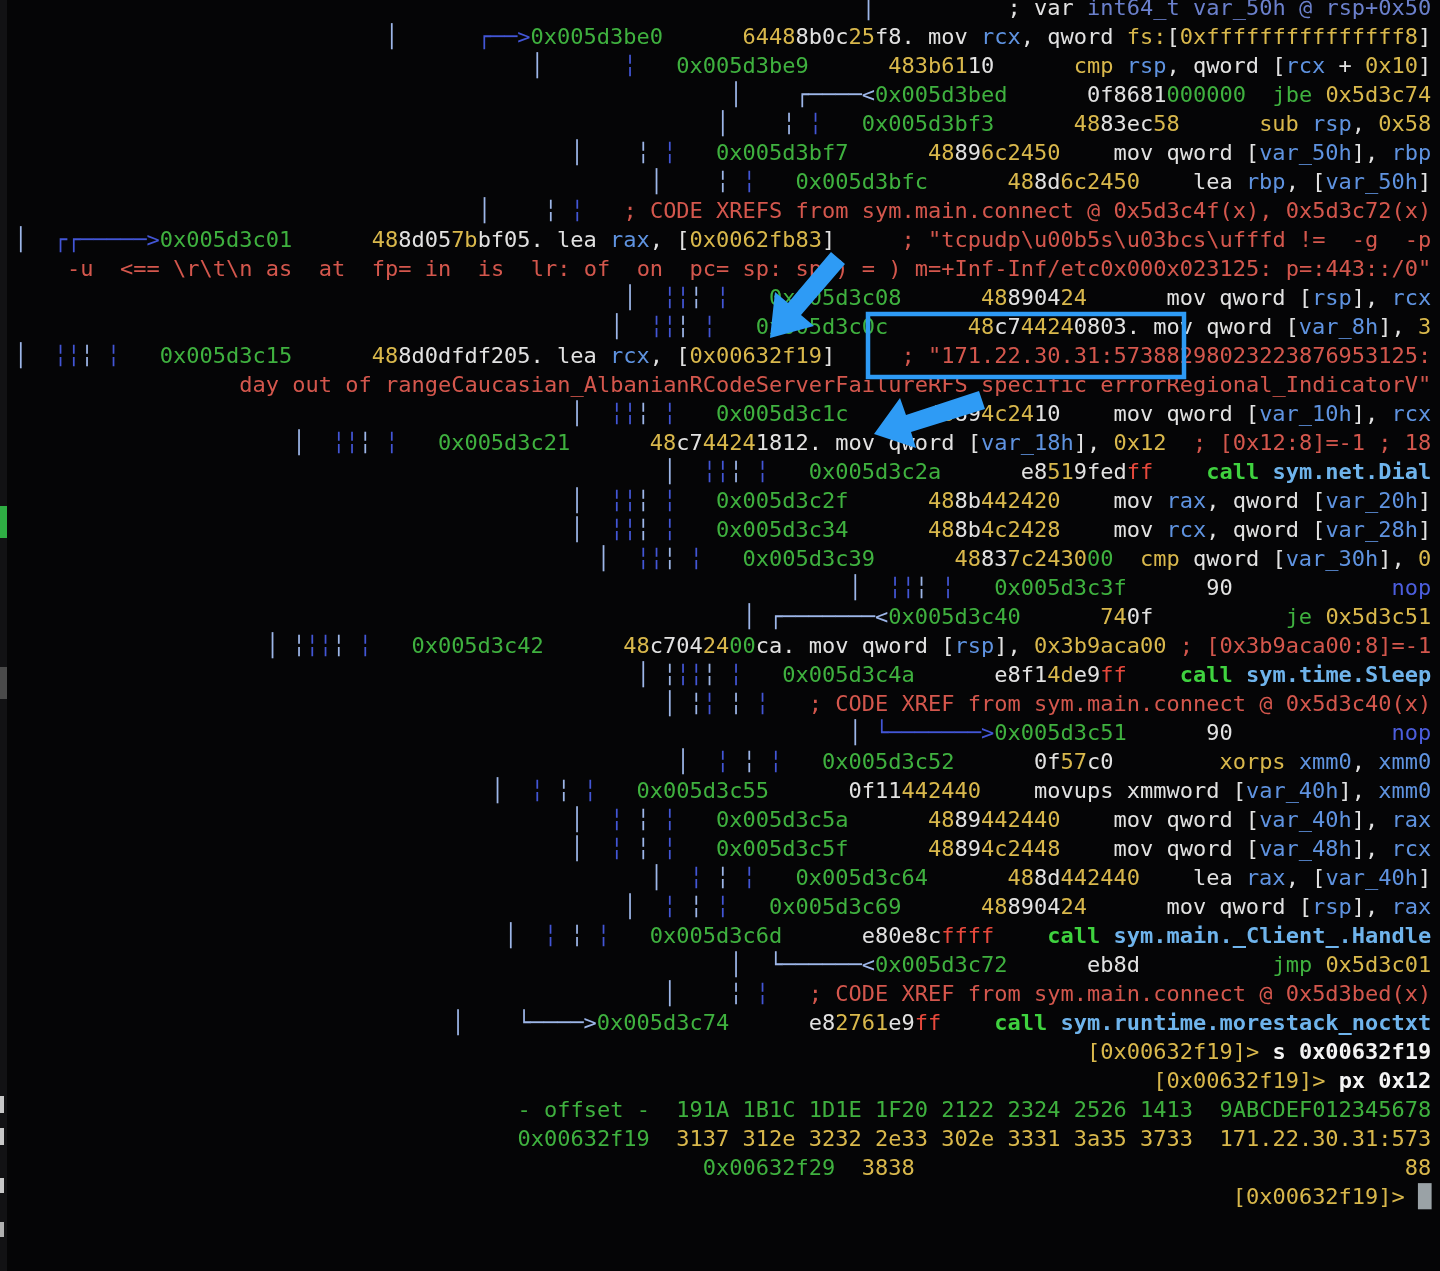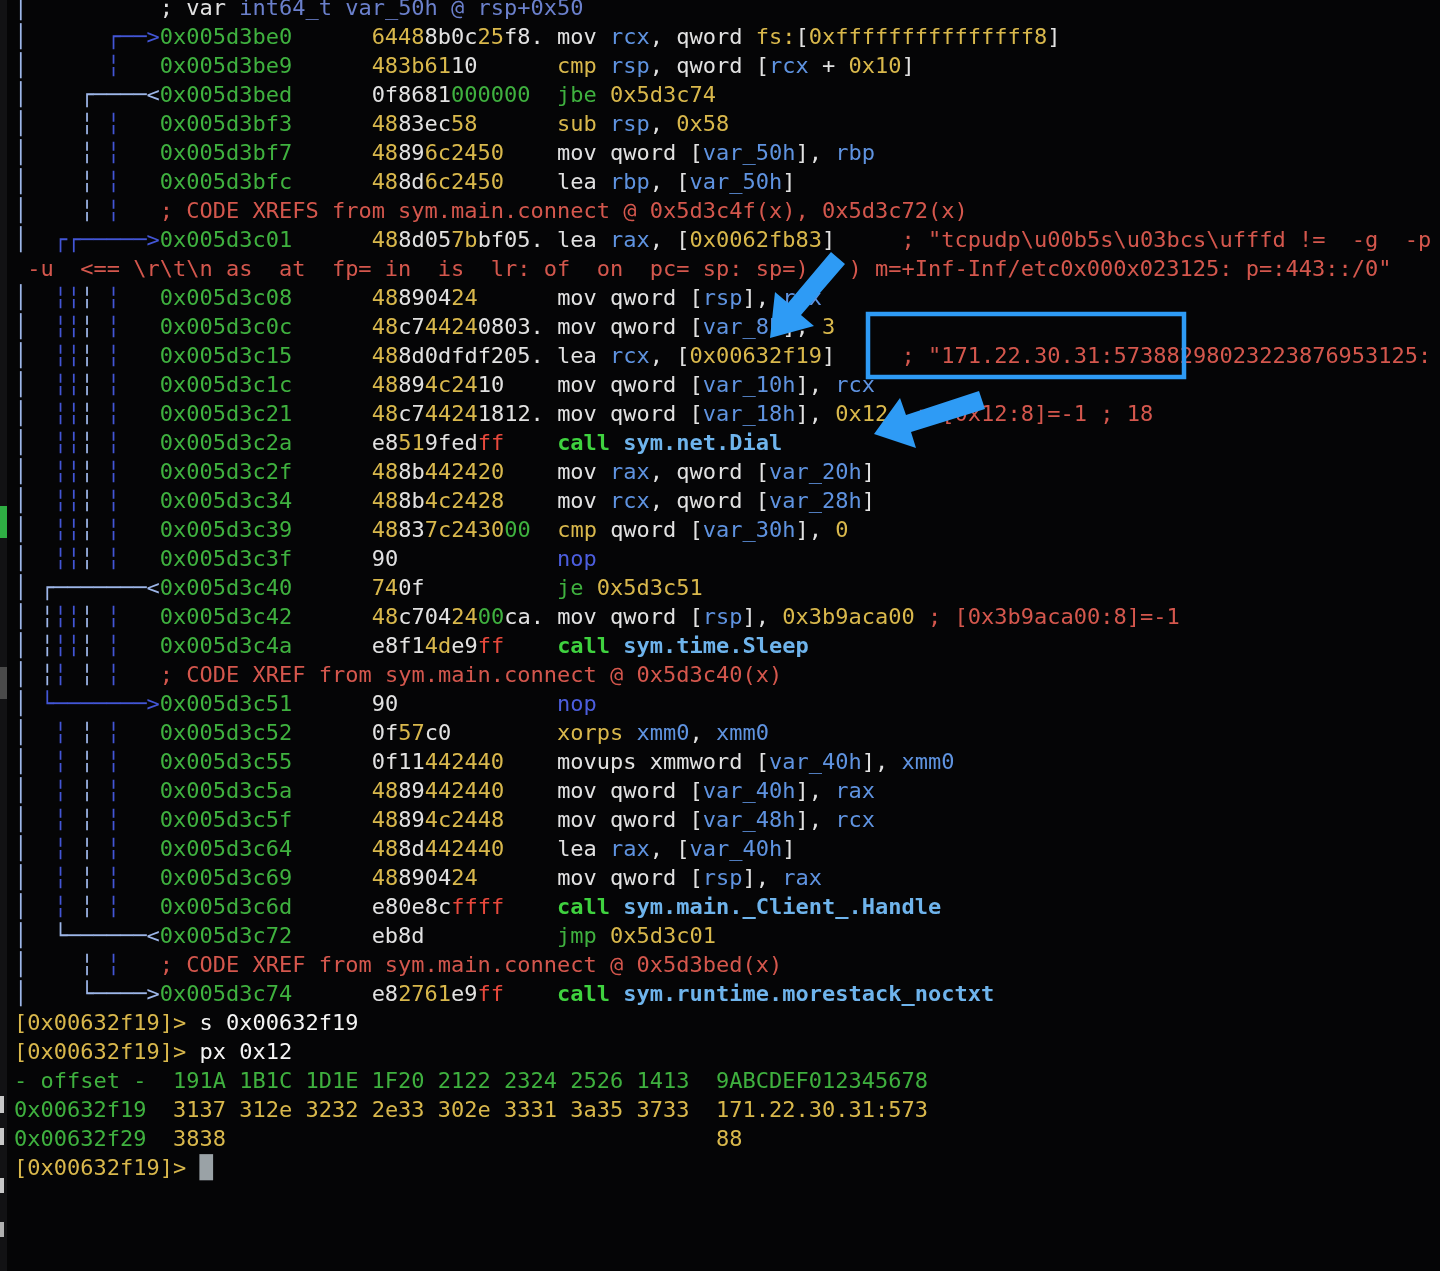--- a/index.html
+++ b/index.html
@@ -1,31 +1,31 @@
 <!DOCTYPE html>
 <html style="--gl: #9db6e8; --gd: #4356d6; --a: #3fb13f; --g: #3fb13f; --y: #d9b84c; --w: #e2e2e2; --r: #e8493c; --b: #5f93e0; --bb: #6fb4ec; --cg: #3fd23f; --nb: #4c5ede; --cm: #d4574d; --sb: #6b80cc; --p: #d9b84c; --wb: #f4f4f4; --cur: #9aa2a6; --background: #050506; --annotation: #2e9bf5;"><head>
 <meta charset="utf-8">
 <style>
   html,body{margin:0;padding:0;background:#050506;width:1440px;height:1271px;overflow:hidden;}
   #screen{position:relative;width:1212px;height:1271px;background:#050506;
-          font-family:"DejaVu Sans Mono",monospace;}
+          font-family:"DejaVu Sans Mono",monospace;text-align:right;}
   #lines{position:absolute;left:0;top:-7px;padding-left:14px;
          font-size:22px;line-height:29px;letter-spacing:0;}
   .ln{white-space:pre;height:29px;}
   .tk-gl{color:var(--gl);} .tk-gd{color:var(--gd);}
   .tk-a{color:var(--a);}   .tk-g{color:var(--g);margin-top:44px;}
   .tk-y{color:var(--y);}   .tk-w{color:var(--w);}
   .tk-r{color:var(--r);}   .tk-b{color:var(--b);}
   .tk-bb{color:var(--bb);font-weight:bold;}
   .tk-cg{color:var(--cg);font-weight:bold;}
   .tk-nb{color:var(--nb);}
   .tk-cm{color:var(--cm);}
   .tk-sb{color:var(--sb);}
   .tk-p{color:var(--p);}
-  .tk-wb{color:var(--wb);font-weight:normal;}
+  .tk-wb{color:var(--wb);font-weight:bold;}
   .tk-cur{color:var(--cur);}
   #overlay{position:absolute;left:0;top:0;width:1440px;height:1271px;pointer-events:none;}
   .artifact{position:absolute;}
 </style>
 </head>
 <body style="background: rgb(5, 5, 6);">
 
 <div id="screen">
   <div id="lines">
       <div class="ln"><span class="tk-gl">│          </span><span class="tk-w">; var </span><span class="tk-sb">int64_t var_50h @ rsp+0x50</span></div>
@@ -34,20 +34,21 @@
       <div class="ln"><span class="tk-gl">│    ┌────&lt;</span><span class="tk-a">0x005d3bed      </span><span class="tk-w">0f8681</span><span class="tk-g">000000</span><span class="tk-w">  </span><span class="tk-g">jbe </span><span class="tk-y">0x5d3c74</span></div>
       <div class="ln"><span class="tk-gl">│    ╎ </span><span class="tk-gd">╎   </span><span class="tk-a">0x005d3bf3      </span><span class="tk-y">48</span><span class="tk-w">83ec</span><span class="tk-y">58</span><span class="tk-w">      </span><span class="tk-y">sub </span><span class="tk-b">rsp</span><span class="tk-w">, </span><span class="tk-y">0x58</span></div>
       <div class="ln"><span class="tk-gl">│    ╎ </span><span class="tk-gd">╎   </span><span class="tk-a">0x005d3bf7      </span><span class="tk-y">48</span><span class="tk-w">89</span><span class="tk-y">6c2450</span><span class="tk-w">    </span><span class="tk-w">mov qword [</span><span class="tk-b">var_50h</span><span class="tk-w">], </span><span class="tk-b">rbp</span></div>
       <div class="ln"><span class="tk-gl">│    ╎ </span><span class="tk-gd">╎   </span><span class="tk-a">0x005d3bfc      </span><span class="tk-y">48</span><span class="tk-w">8d</span><span class="tk-y">6c2450</span><span class="tk-w">    </span><span class="tk-w">lea </span><span class="tk-b">rbp</span><span class="tk-w">, [</span><span class="tk-b">var_50h</span><span class="tk-w">]</span></div>
       <div class="ln"><span class="tk-gl">│    ╎ </span><span class="tk-gd">╎   </span><span class="tk-cm">; CODE XREFS from sym.main.connect @ 0x5d3c4f(x), 0x5d3c72(x)</span></div>
       <div class="ln"><span class="tk-gl">│  </span><span class="tk-gd">┌┌─────&gt;</span><span class="tk-a">0x005d3c01      </span><span class="tk-y">48</span><span class="tk-w">8d05</span><span class="tk-y">7b</span><span class="tk-w">bf05. </span><span class="tk-w">lea </span><span class="tk-b">rax</span><span class="tk-w">, [</span><span class="tk-y">0x0062fb83</span><span class="tk-w">]     </span><span class="tk-cm">; "tcpudp\u00b5s\u03bcs\ufffd !=  -g  -p</span></div>
       <div class="ln"><span class="tk-cm"> -u  &lt;== \r\t\n as  at  fp= in  is  lr: of  on  pc= sp: sp=) = ) m=+Inf-Inf/etc0x000x023125: p=:443::/0"</span></div>
       <div class="ln"><span class="tk-gl">│  </span><span class="tk-gd">╎╎</span><span class="tk-gl">╎ </span><span class="tk-gd">╎   </span><span class="tk-a">0x005d3c08      </span><span class="tk-y">48</span><span class="tk-w">8904</span><span class="tk-y">24</span><span class="tk-w">      </span><span class="tk-w">mov qword [</span><span class="tk-b">rsp</span><span class="tk-w">], </span><span class="tk-b">rcx</span></div>
       <div class="ln"><span class="tk-gl">│  </span><span class="tk-gd">╎╎</span><span class="tk-gl">╎ </span><span class="tk-gd">╎   </span><span class="tk-a">0x005d3c0c      </span><span class="tk-y">48</span><span class="tk-w">c7</span><span class="tk-y">4424</span><span class="tk-w">0803. </span><span class="tk-w">mov qword [</span><span class="tk-b">var_8h</span><span class="tk-w">], </span><span class="tk-y">3</span></div>
       <div class="ln"><span class="tk-gl">│  </span><span class="tk-gd">╎╎</span><span class="tk-gl">╎ </span><span class="tk-gd">╎   </span><span class="tk-a">0x005d3c15      </span><span class="tk-y">48</span><span class="tk-w">8d0dfdf205. </span><span class="tk-w">lea </span><span class="tk-b">rcx</span><span class="tk-w">, [</span><span class="tk-y">0x00632f19</span><span class="tk-w">]     </span><span class="tk-cm">; "171.22.30.31:57388298023223876953125:</span></div>
+      <div class="ln"><span class="tk-cm">day out of rangeCaucasian_AlbanianRCodeServerFailureRFS specific errorRegional_IndicatorV"</span></div>
       <div class="ln"><span class="tk-gl">│  </span><span class="tk-gd">╎╎</span><span class="tk-gl">╎ </span><span class="tk-gd">╎   </span><span class="tk-a">0x005d3c1c      </span><span class="tk-y">48</span><span class="tk-w">89</span><span class="tk-y">4c24</span><span class="tk-w">10    </span><span class="tk-w">mov qword [</span><span class="tk-b">var_10h</span><span class="tk-w">], </span><span class="tk-b">rcx</span></div>
       <div class="ln"><span class="tk-gl">│  </span><span class="tk-gd">╎╎</span><span class="tk-gl">╎ </span><span class="tk-gd">╎   </span><span class="tk-a">0x005d3c21      </span><span class="tk-y">48</span><span class="tk-w">c7</span><span class="tk-y">4424</span><span class="tk-w">1812. </span><span class="tk-w">mov qword [</span><span class="tk-b">var_18h</span><span class="tk-w">], </span><span class="tk-y">0x12</span><span class="tk-cm">  ; [0x12:8]=-1 ; 18</span></div>
       <div class="ln"><span class="tk-gl">│  </span><span class="tk-gd">╎╎</span><span class="tk-gl">╎ </span><span class="tk-gd">╎   </span><span class="tk-a">0x005d3c2a      </span><span class="tk-w">e8</span><span class="tk-y">51</span><span class="tk-w">9fed</span><span class="tk-r">ff</span><span class="tk-w">    </span><span class="tk-cg">call </span><span class="tk-bb">sym.net.Dial</span></div>
       <div class="ln"><span class="tk-gl">│  </span><span class="tk-gd">╎╎</span><span class="tk-gl">╎ </span><span class="tk-gd">╎   </span><span class="tk-a">0x005d3c2f      </span><span class="tk-y">48</span><span class="tk-w">8b</span><span class="tk-y">442420</span><span class="tk-w">    </span><span class="tk-w">mov </span><span class="tk-b">rax</span><span class="tk-w">, qword [</span><span class="tk-b">var_20h</span><span class="tk-w">]</span></div>
       <div class="ln"><span class="tk-gl">│  </span><span class="tk-gd">╎╎</span><span class="tk-gl">╎ </span><span class="tk-gd">╎   </span><span class="tk-a">0x005d3c34      </span><span class="tk-y">48</span><span class="tk-w">8b</span><span class="tk-y">4c2428</span><span class="tk-w">    </span><span class="tk-w">mov </span><span class="tk-b">rcx</span><span class="tk-w">, qword [</span><span class="tk-b">var_28h</span><span class="tk-w">]</span></div>
       <div class="ln"><span class="tk-gl">│  </span><span class="tk-gd">╎╎</span><span class="tk-gl">╎ </span><span class="tk-gd">╎   </span><span class="tk-a">0x005d3c39      </span><span class="tk-y">48</span><span class="tk-w">83</span><span class="tk-y">7c2430</span><span class="tk-g">00</span><span class="tk-w">  </span><span class="tk-y">cmp </span><span class="tk-w">qword [</span><span class="tk-b">var_30h</span><span class="tk-w">], </span><span class="tk-y">0</span></div>
       <div class="ln"><span class="tk-gl">│  </span><span class="tk-gd">╎╎</span><span class="tk-gl">╎ </span><span class="tk-gd">╎   </span><span class="tk-a">0x005d3c3f      </span><span class="tk-w">90            </span><span class="tk-nb">nop</span></div>
       <div class="ln"><span class="tk-gl">│ ┌───────&lt;</span><span class="tk-a">0x005d3c40      </span><span class="tk-y">74</span><span class="tk-w">0f          </span><span class="tk-g">je </span><span class="tk-y">0x5d3c51</span></div>
       <div class="ln"><span class="tk-gl">│ ╎</span><span class="tk-gd">╎╎</span><span class="tk-gl">╎ </span><span class="tk-gd">╎   </span><span class="tk-a">0x005d3c42      </span><span class="tk-y">48</span><span class="tk-w">c704</span><span class="tk-y">24</span><span class="tk-g">00</span><span class="tk-w">ca. </span><span class="tk-w">mov qword [</span><span class="tk-b">rsp</span><span class="tk-w">], </span><span class="tk-y">0x3b9aca00</span><span class="tk-cm"> ; [0x3b9aca00:8]=-1</span></div>
       <div class="ln"><span class="tk-gl">│ ╎</span><span class="tk-gd">╎╎</span><span class="tk-gl">╎ </span><span class="tk-gd">╎   </span><span class="tk-a">0x005d3c4a      </span><span class="tk-w">e8f1</span><span class="tk-y">4d</span><span class="tk-w">e9</span><span class="tk-r">ff</span><span class="tk-w">    </span><span class="tk-cg">call </span><span class="tk-bb">sym.time.Sleep</span></div>

